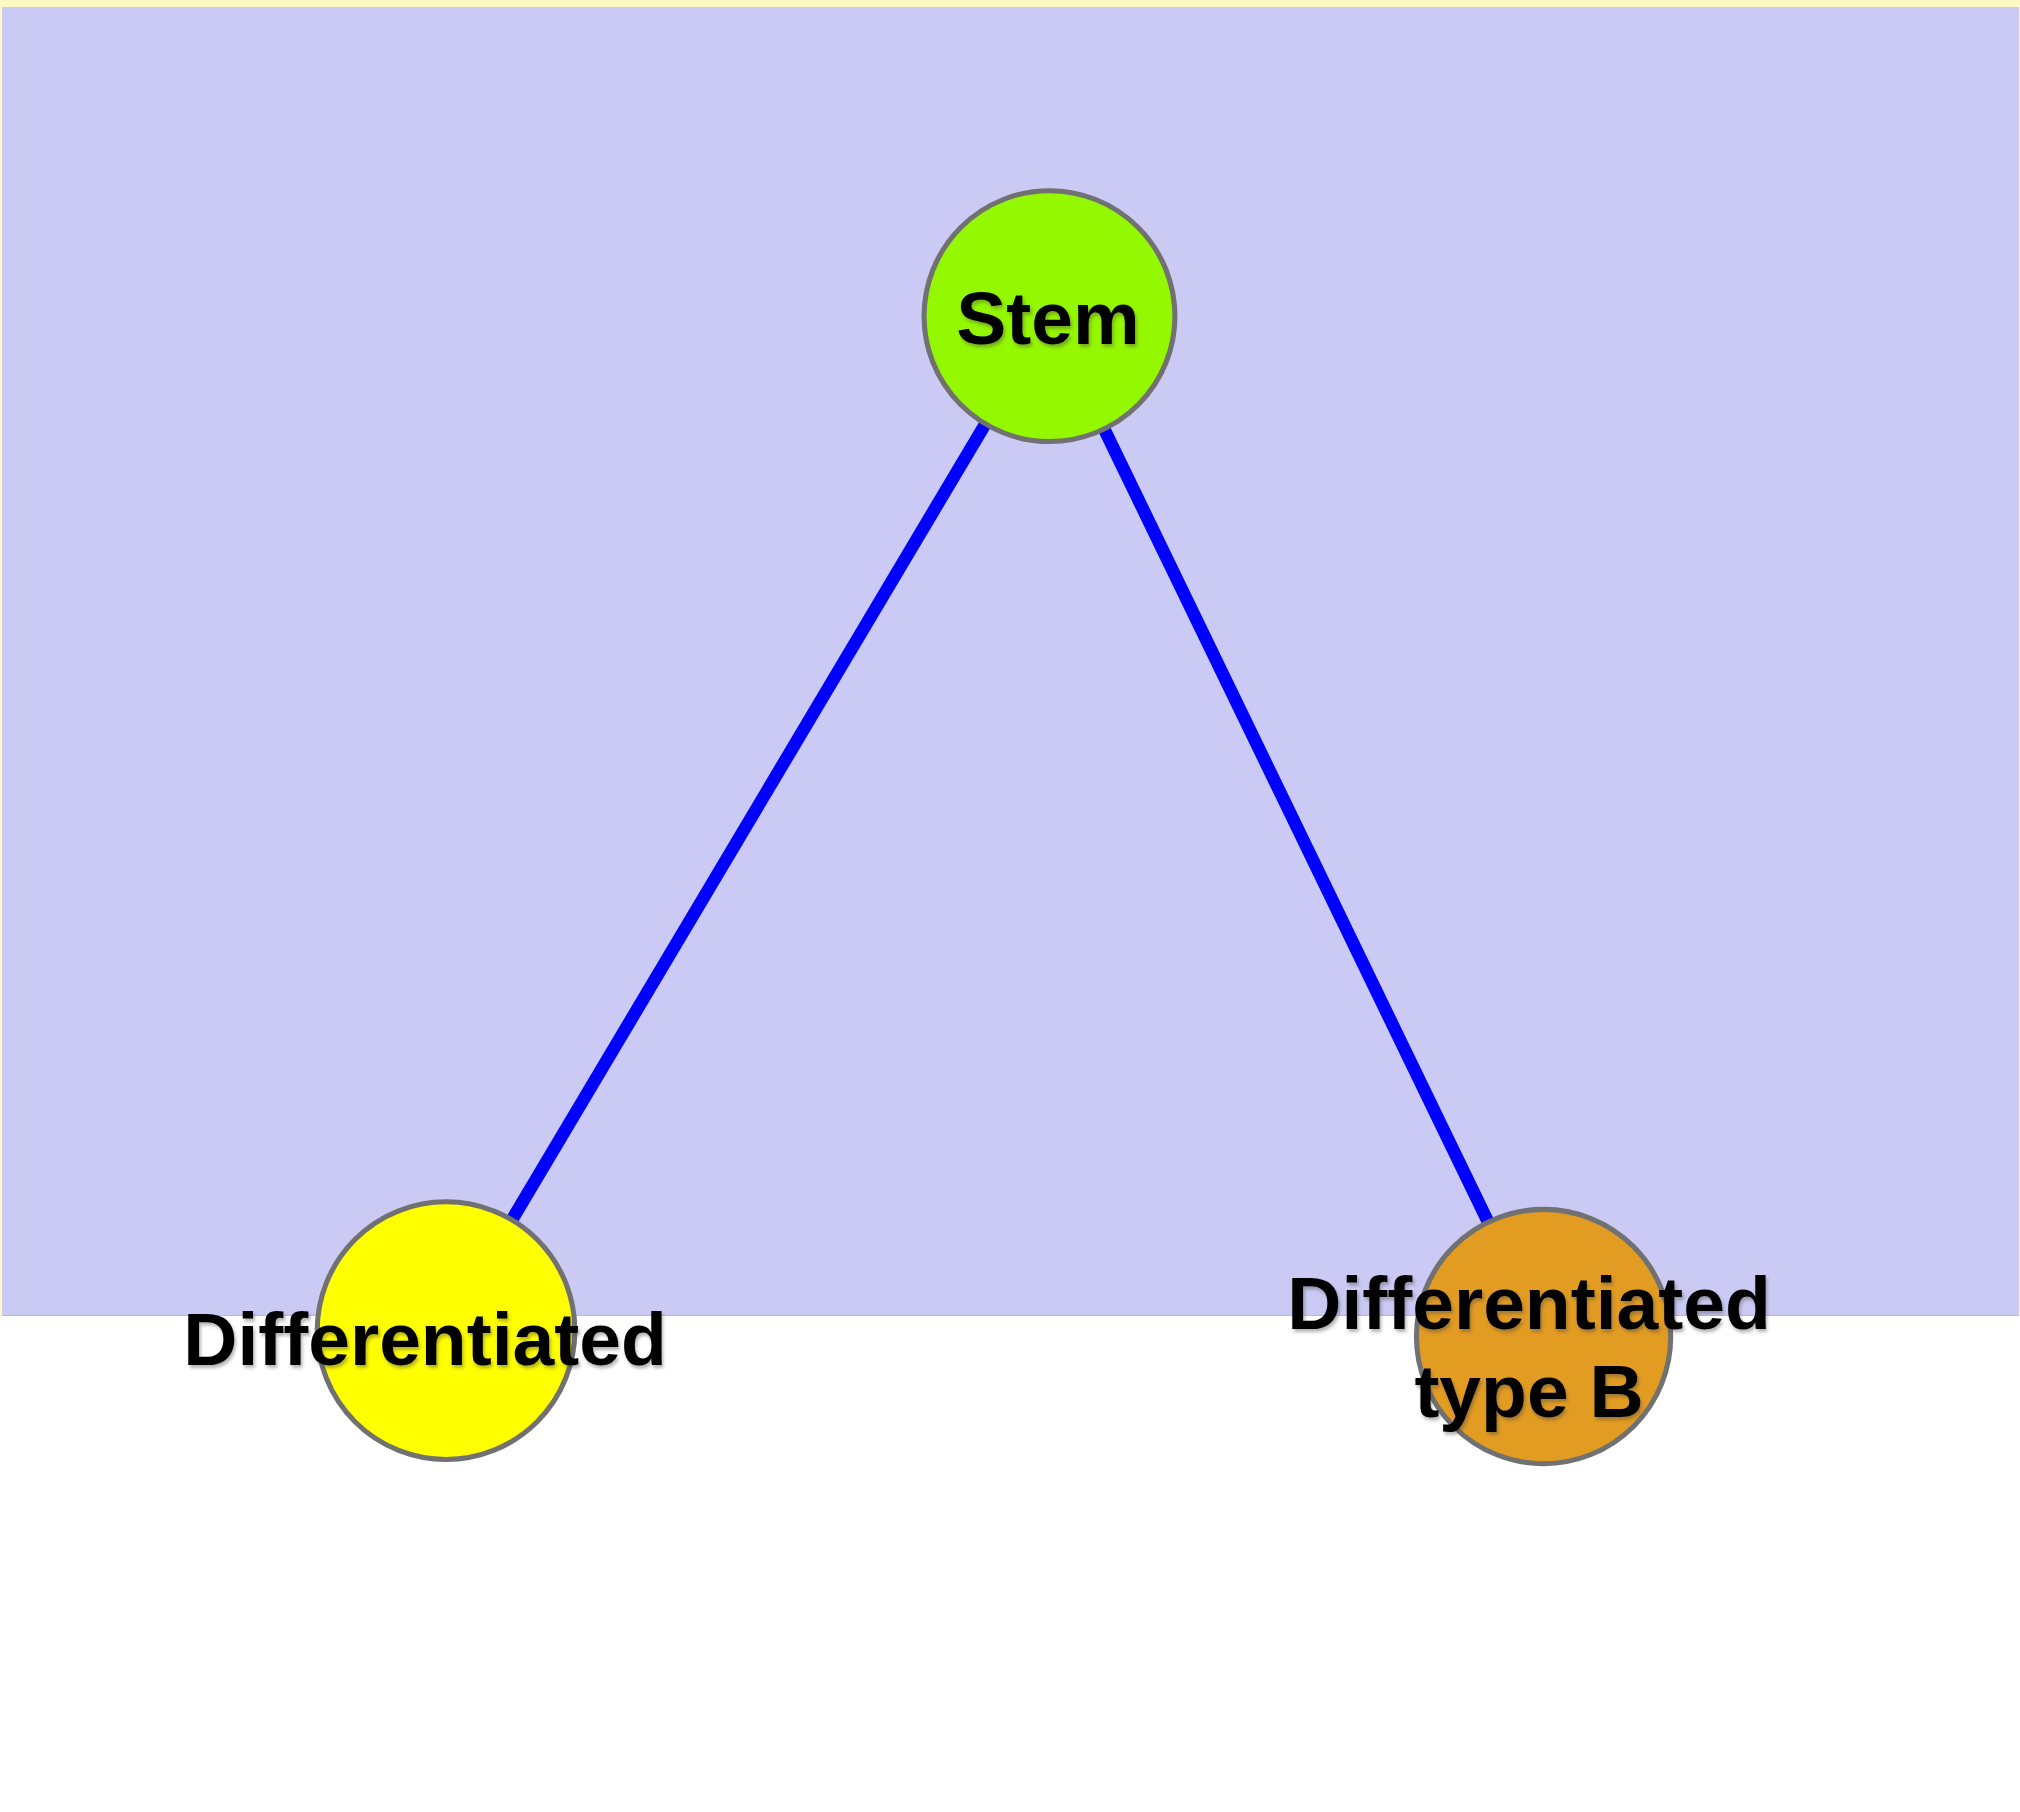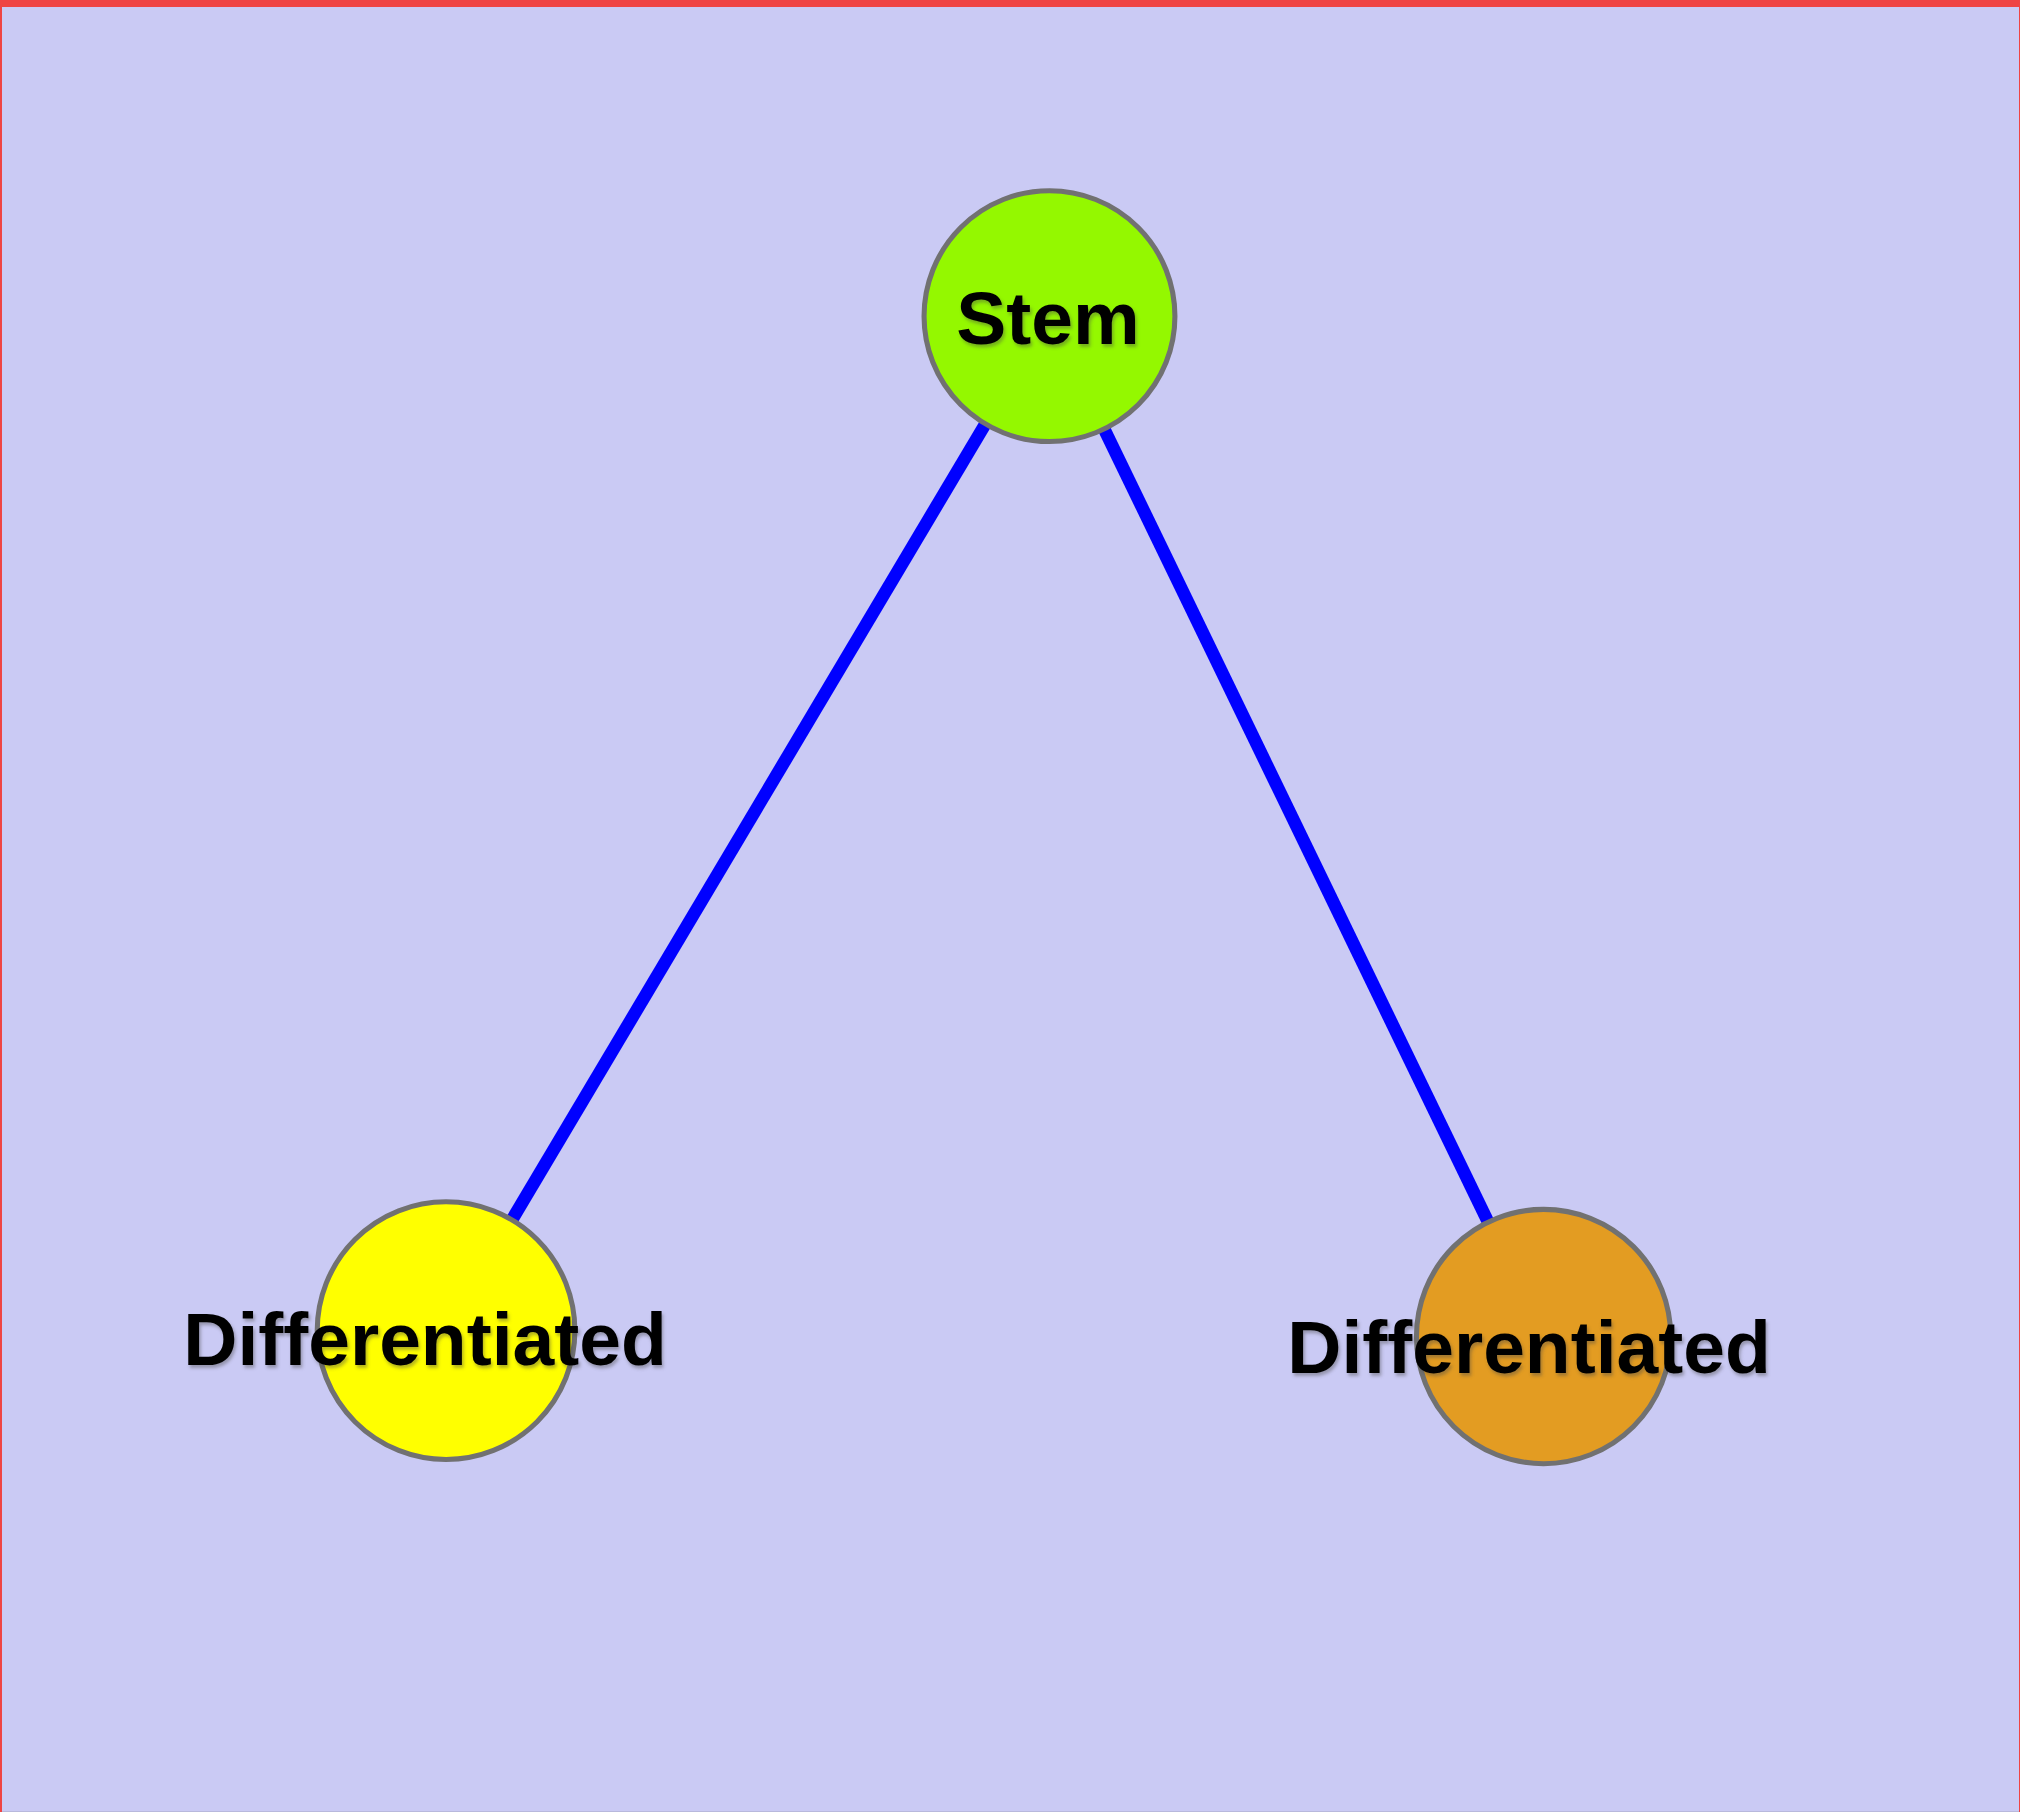--- a/index.html
+++ b/index.html
@@ -8,22 +8,22 @@
     padding: 0;
     width: 2021px;
     height: 1812px;
     background: #ffffff;
     overflow: hidden;
     font-family: "Liberation Sans", "DejaVu Sans", sans-serif;
   }
   .page {
     position: relative;
     width: 2021px;
-    height: 1812px;
-    background: #ef4444;
+    height: 1316px;
+    background: #fef9c3;
   }
   .diagram-bg {
     position: absolute;
     top: 6.8px;
     left: 1.7px;
     right: 1.7px;
     bottom: 0;
     background: #cacaf4;
     border-bottom: 1.7px solid #b8b8dc;
   }
@@ -78,16 +78,17 @@
   <div class="node-label label-stem">
     <div>Stem</div>
   </div>
 
   <div class="node-label label-type-a">
     <div>Differentiated</div>
   </div>
 
   <div class="node-label label-type-b">
     <div>Differentiated</div>
+    <div>type B</div>
   </div>
 
 </div>
 
 
 </body></html>

